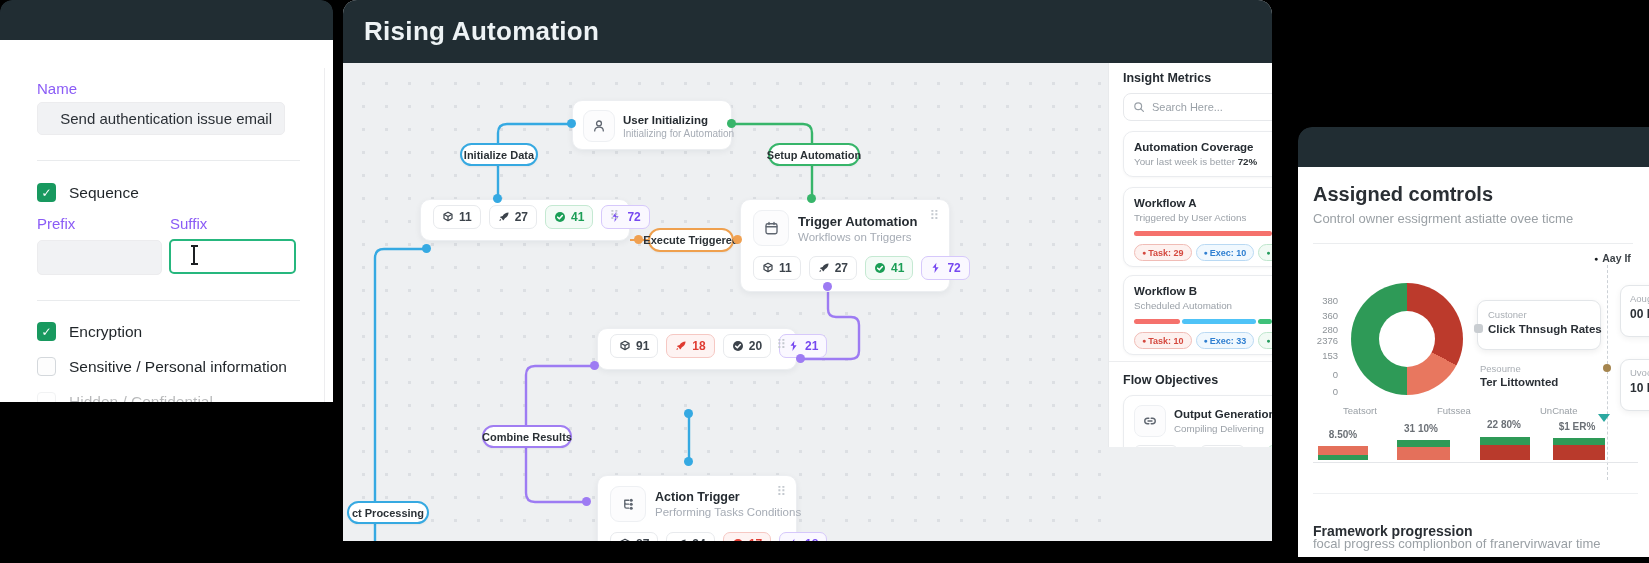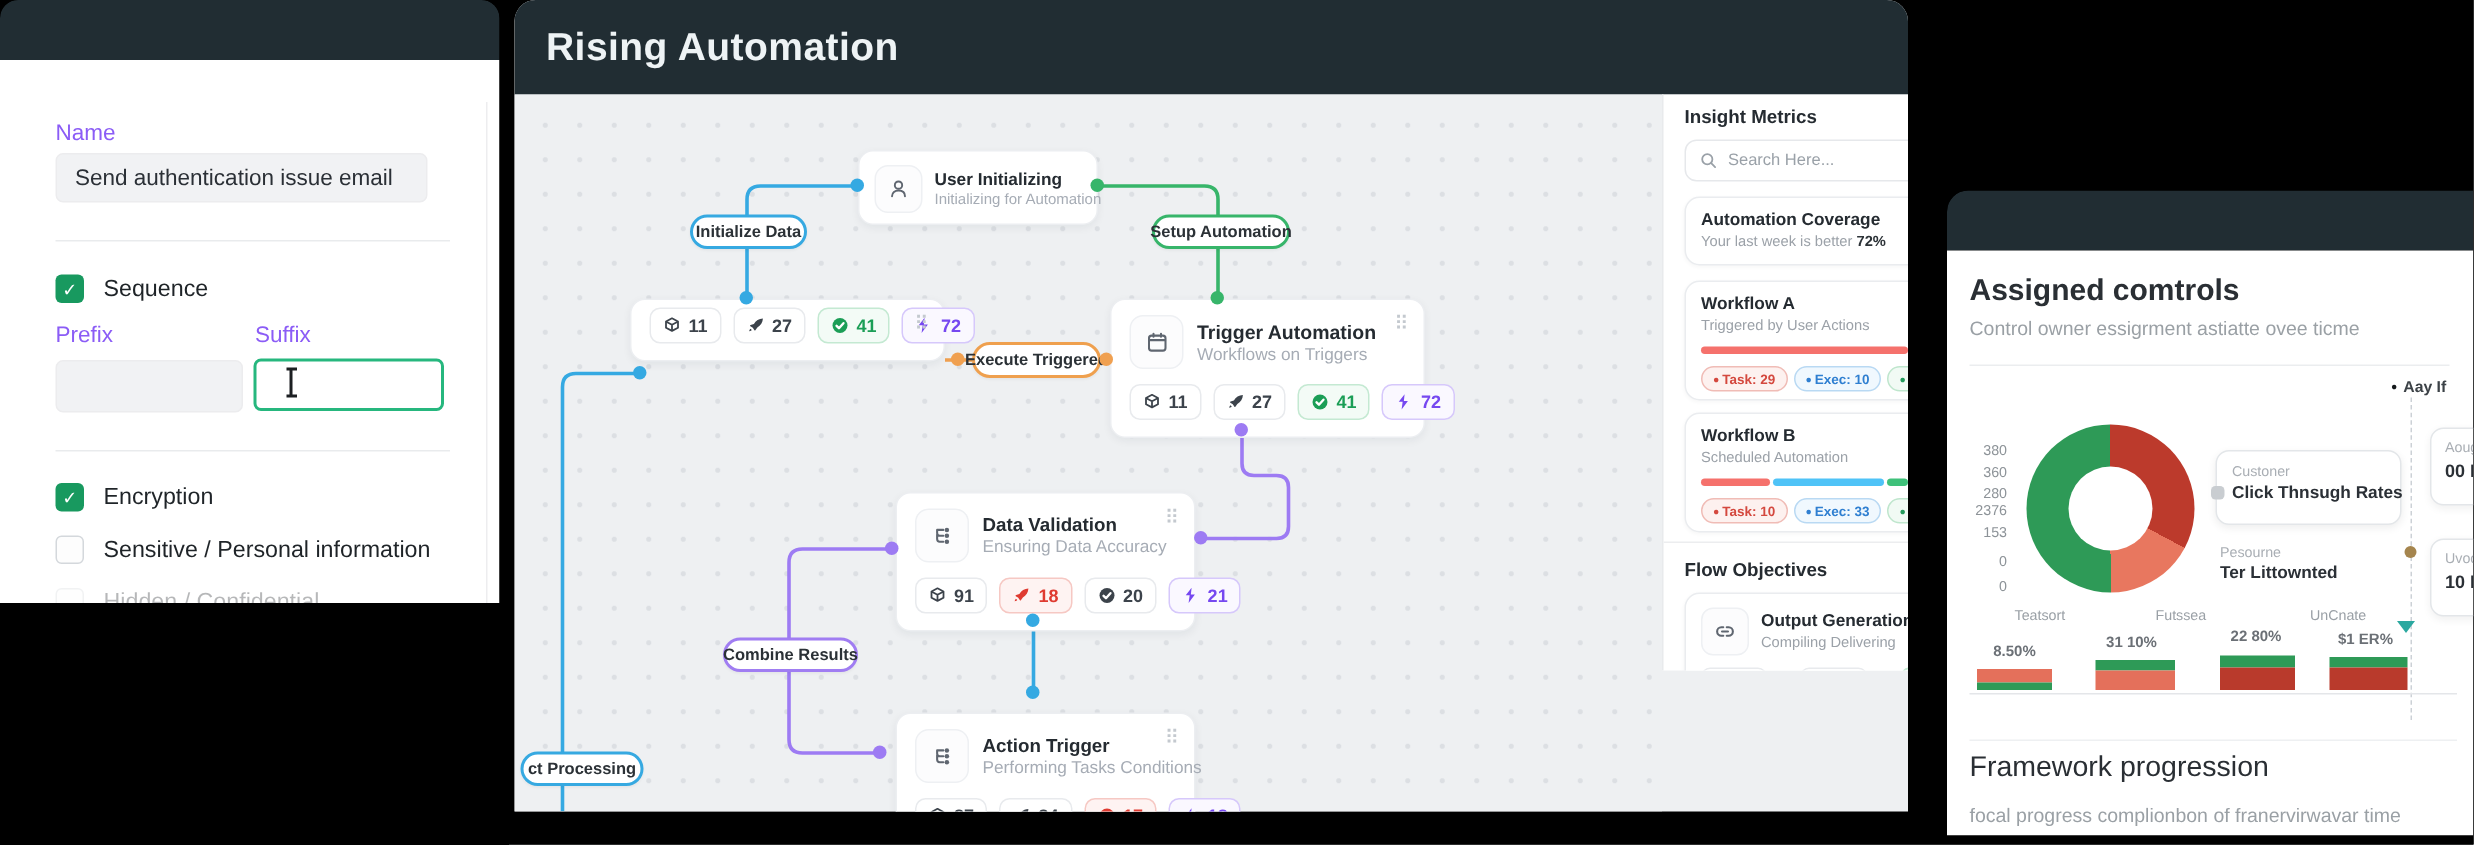--- a/index.html
+++ b/index.html
@@ -8,21 +8,21 @@
   .panel{position:absolute;overflow:hidden;}
   .dark{background:#212d33;}
 
   
   #left-panel{left:0;top:133;width:333px;height:402px;border-radius:12px 12px 0 0;}
   #lp-header{height:40px;border-radius:12px 12px 0 0;}
   #lp-body{position:absolute;top:40px;left:0;right:0;bottom:0;background:#fff;}
   .lp-label{position:absolute;left:37px;font-size:15px;color:#8b5cf6;}
   .lp-input{position:absolute;left:37px;width:248px;height:33px;background:#f1f2f4;border:1px solid #ececee;
             border-radius:5px;font-size:15px;color:#2b3036;padding:0 12px;box-sizing:border-box;
-            font-family:"Liberation Sans",sans-serif;outline:none;}
+            font-family:"Liberation Sans",sans-serif;outline:none;text-align:right;}
   .lp-divider{position:absolute;left:37px;width:263px;height:1px;background:#e9ebed;}
   .chk-row{position:absolute;left:37px;display:flex;align-items:center;gap:13px;}
   .chk{width:19px;height:19px;border-radius:4px;box-sizing:border-box;display:flex;align-items:center;
        justify-content:center;font-size:12px;color:#fff;}
   .chk.on{background:#18995f;}
   .chk.off{background:#fdfdfd;border:1.5px solid #d4d8dc;}
   .chk-label{font-size:15.5px;color:#1f2428;}
   #lp-scroll-line{position:absolute;left:324px;top:28px;bottom:0;width:1px;background:#ededef;}
   .small-input{position:absolute;height:35px;border-radius:5px;box-sizing:border-box;
                font-family:"Liberation Sans",sans-serif;font-size:15px;outline:none;}
@@ -130,21 +130,21 @@
   .side-box .v{font-size:12px;font-weight:700;color:#2b3036;margin-top:3px;}
   #sb1{top:118px;} #sb2{top:192px;}
   #teal-tri{left:300px;top:247px;width:0;height:0;border-left:6px solid transparent;
             border-right:6px solid transparent;border-top:8px solid #2ba8a0;}
   .cat{position:absolute;top:238px;font-size:9.5px;color:#9aa0a6;}
   .pct{position:absolute;font-size:10px;font-weight:600;color:#6b7076;text-align:center;}
   .vbar{position:absolute;display:flex;flex-direction:column;}
   .vbar span{display:block;width:100%;}
   #rp-axis1{left:15px;top:295px;width:325px;height:1px;background:#e4e6e9;}
   #rp-axis2{left:15px;top:326px;width:325px;height:1px;background:#eef0f2;}
-  #fw-title{left:15px;top:334px;font-size:19px;font-weight:400;color:#2a2f34;}
+  #fw-title{left:15px;top:356px;font-size:14px;font-weight:700;color:#2a2f34;}
   #fw-sub{left:15px;top:369px;font-size:13px;color:#9aa0a5;}
   .defs{position:absolute;width:0;height:0;overflow:hidden;}
 </style>
 </head>
 <body>
 
 <svg class="defs" xmlns="http://www.w3.org/2000/svg">
   <defs>
     <symbol id="i-cube" viewBox="0 0 12 12">
         <path d="M6 1.2 L10 3.3 V7.5 L6 9.6 L2 7.5 V3.3 Z" fill="none" stroke="currentColor" stroke-width="1.2" stroke-linejoin="round"></path>
@@ -318,31 +318,20 @@
               <svg width="12" height="12">
                 <use href="#i-zap" xlink:href="#i-zap"></use>
               </svg>
               <span>72</span>
             </span>
         </div>
       </div>
 
       <div id="n-dv" class="node">
         <span class="handle">⠿</span>
-        <div class="n-head">
-          <span class="icon-box">
-              <svg width="15" height="15">
-                <use href="#i-flow" xlink:href="#i-flow"></use>
-              </svg>
-            </span>
-          <span>
-              <div class="n-title">Data Validation</div>
-          <div class="n-sub">Ensuring Data Accuracy</div>
-            </span>
-        </div>
         <div class="badges">
           <span class="badge">
               <svg width="12" height="12">
                 <use href="#i-cube" xlink:href="#i-cube"></use>
               </svg>
               <span>91</span>
             </span>
           <span class="badge red">
               <svg width="12" height="12">
                 <use href="#i-rocket" xlink:href="#i-rocket"></use>

